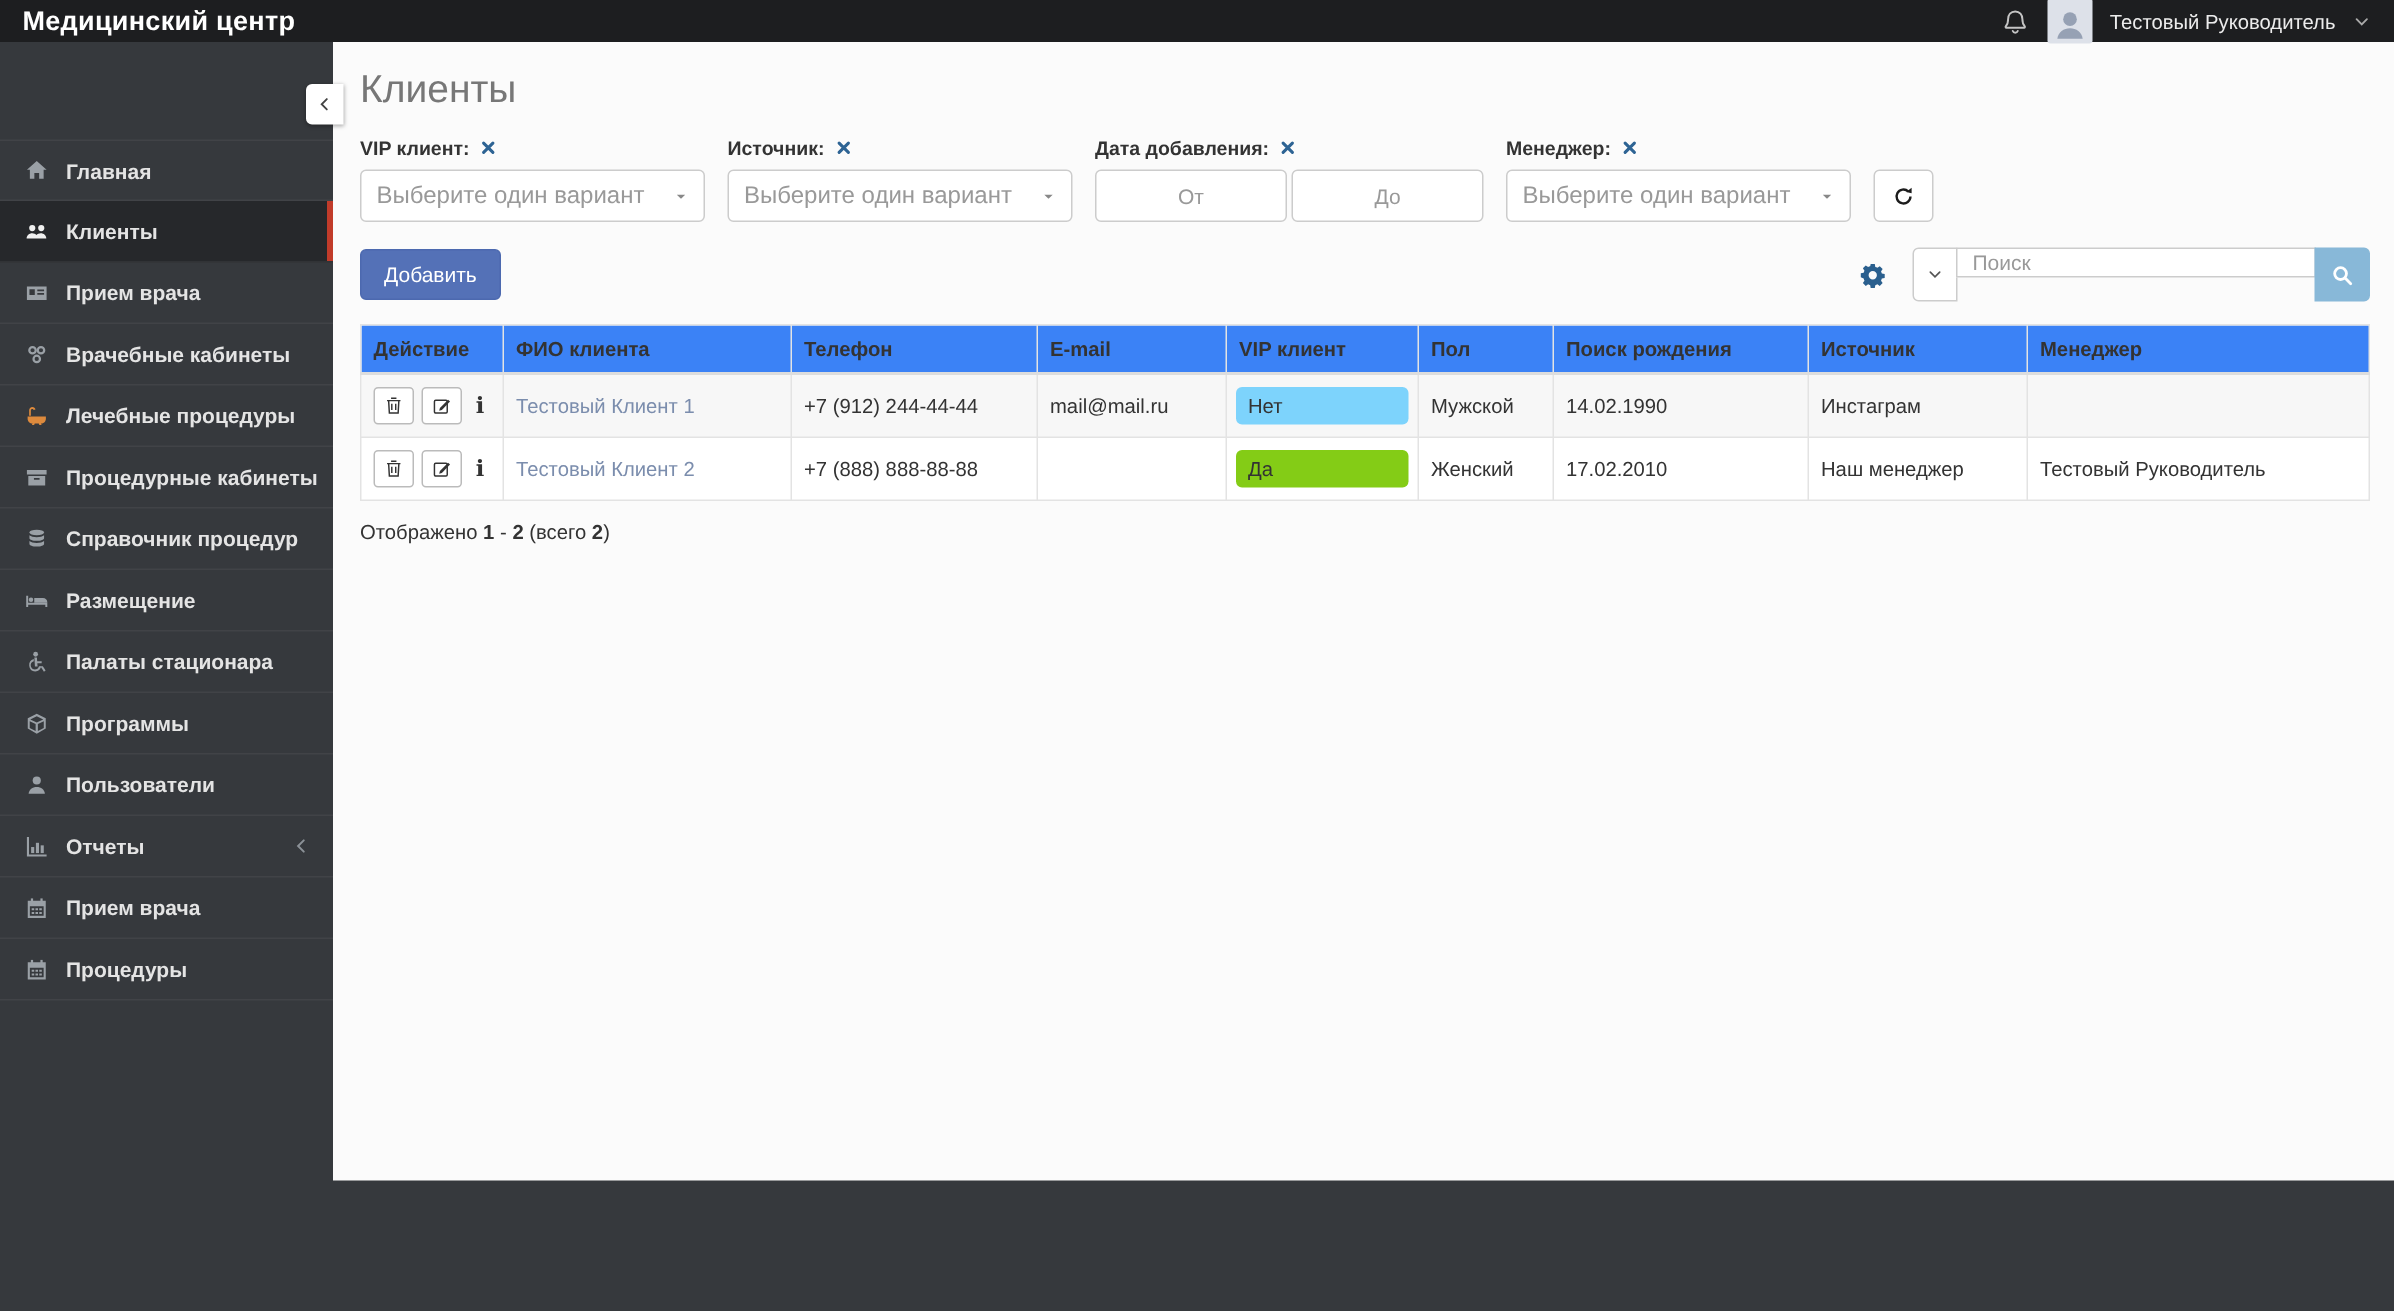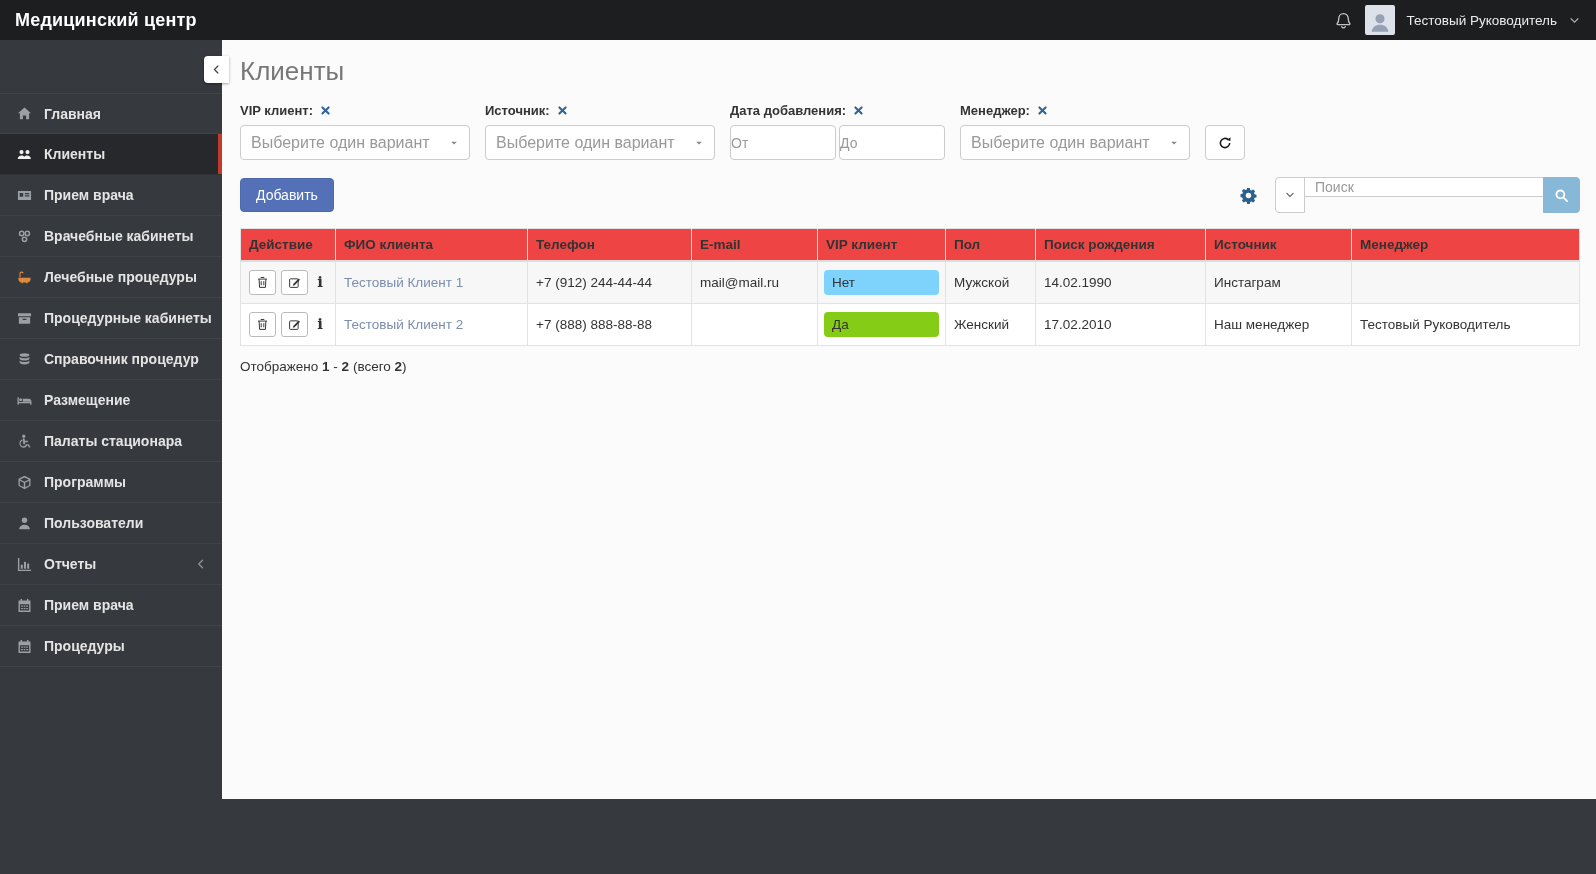--- a/index.html
+++ b/index.html
@@ -7,21 +7,21 @@
   body {
     position:relative; overflow:hidden;
     background:#36393d;
     font-family:"Liberation Sans", sans-serif;
     color:#333;
   }
   [data-icon] svg { width:1em; height:1em; display:block; }
 
   
   .topbar {
-    height:40px; background:#1d1e20; color:#fff;
+    height:28px; background:#1d1e20; color:#fff;
     display:flex; align-items:center; justify-content:space-between;
     padding:0 16px 0 15px; position:relative; z-index:6;
   }
   .brand { font-size:18px; font-weight:bold; letter-spacing:.2px; }
   .user-area { display:flex; align-items:center; gap:12px; }
   .bell { color:#c4c4c4; font-size:19px; cursor:pointer; }
   .avatar { width:30px; height:30px; background:#dde1e9; border-radius:2px;
             display:flex; align-items:flex-end; justify-content:center; overflow:hidden; }
   .avatar svg { width:26px; height:26px; }
   .uname { font-size:13.5px; color:#ececec; }
@@ -66,22 +66,22 @@
   .f-label { font-size:13px; font-weight:bold; color:#333; }
   .f-x { color:#2e6494; font-size:11px; margin-left:7px; cursor:pointer; }
   .f-select {
     width:230px; height:35px; border:1px solid #ccc; border-radius:4px; background:#fff;
     display:flex; align-items:center; justify-content:space-between; padding:0 10px; cursor:pointer;
   }
   .f-ph { color:#999; font-size:16px; }
   .f-caret { color:#888; font-size:10px; }
   .f-range { display:flex; gap:3px; }
   .f-date {
-    width:106px; height:35px; border:1px solid #ccc; border-radius:4px;
-    font-size:14px; color:#555; background:#fff;
+    width:128px; height:35px; border:1px solid #ccc; border-radius:4px;
+    text-align:center; font-size:14px; color:#555; background:#fff;
   }
   input::placeholder { color:#999; opacity:1; }
   .refresh-wrap { padding-top:23px; }
   .refresh-btn {
     width:40px; height:35px; border:1px solid #ccc; border-radius:4px; background:#fff;
     color:#1c1c1c; font-size:14px; display:flex; align-items:center; justify-content:center; cursor:pointer;
   }
 
   
   .toolbar { margin-top:17px; display:flex; justify-content:space-between; align-items:center; }
@@ -103,21 +103,21 @@
   .search-btn {
     width:37px; height:36px; background:#88b8d8; border:1px solid #88b8d8; margin-left:-1px;
     border-radius:0 4px 4px 0; color:#fff; font-size:15px;
     display:flex; align-items:center; justify-content:center; cursor:pointer;
   }
 
   
   .tbl { margin-top:15px; width:100%; border-collapse:collapse; background:#fff;
          font-size:13.5px; color:#333; border:1px solid #d8d8d8; }
   .tbl th, .tbl td { border:1px solid #e3e3e3; padding:8px; text-align:left; vertical-align:middle; }
-  .tbl th { font-weight:bold; border-bottom:2px solid #ddd; background:#ef4444;margin-left:16px; }
+  .tbl th { font-weight:bold; border-bottom:2px solid #ddd; background:#3b82f6;margin-left:16px; }
   .tbl tbody tr:nth-child(odd) { background:#f7f7f7; }
   .tbl th:nth-child(1){width:64px}  .tbl th:nth-child(2){width:192px}
   .tbl th:nth-child(3){width:164px} .tbl th:nth-child(4){width:126px}
   .tbl th:nth-child(5){width:128px} .tbl th:nth-child(6){width:90px}
   .tbl th:nth-child(7){width:170px} .tbl th:nth-child(8){width:146px}
   .acts { display:flex; gap:5px; align-items:center; }
   .mini {
     width:27px; height:25px; border:1px solid #bbb; border-radius:3px; background:#fff;
     display:inline-flex; align-items:center; justify-content:center;
     color:#333; font-size:13px; padding:0; cursor:pointer;

